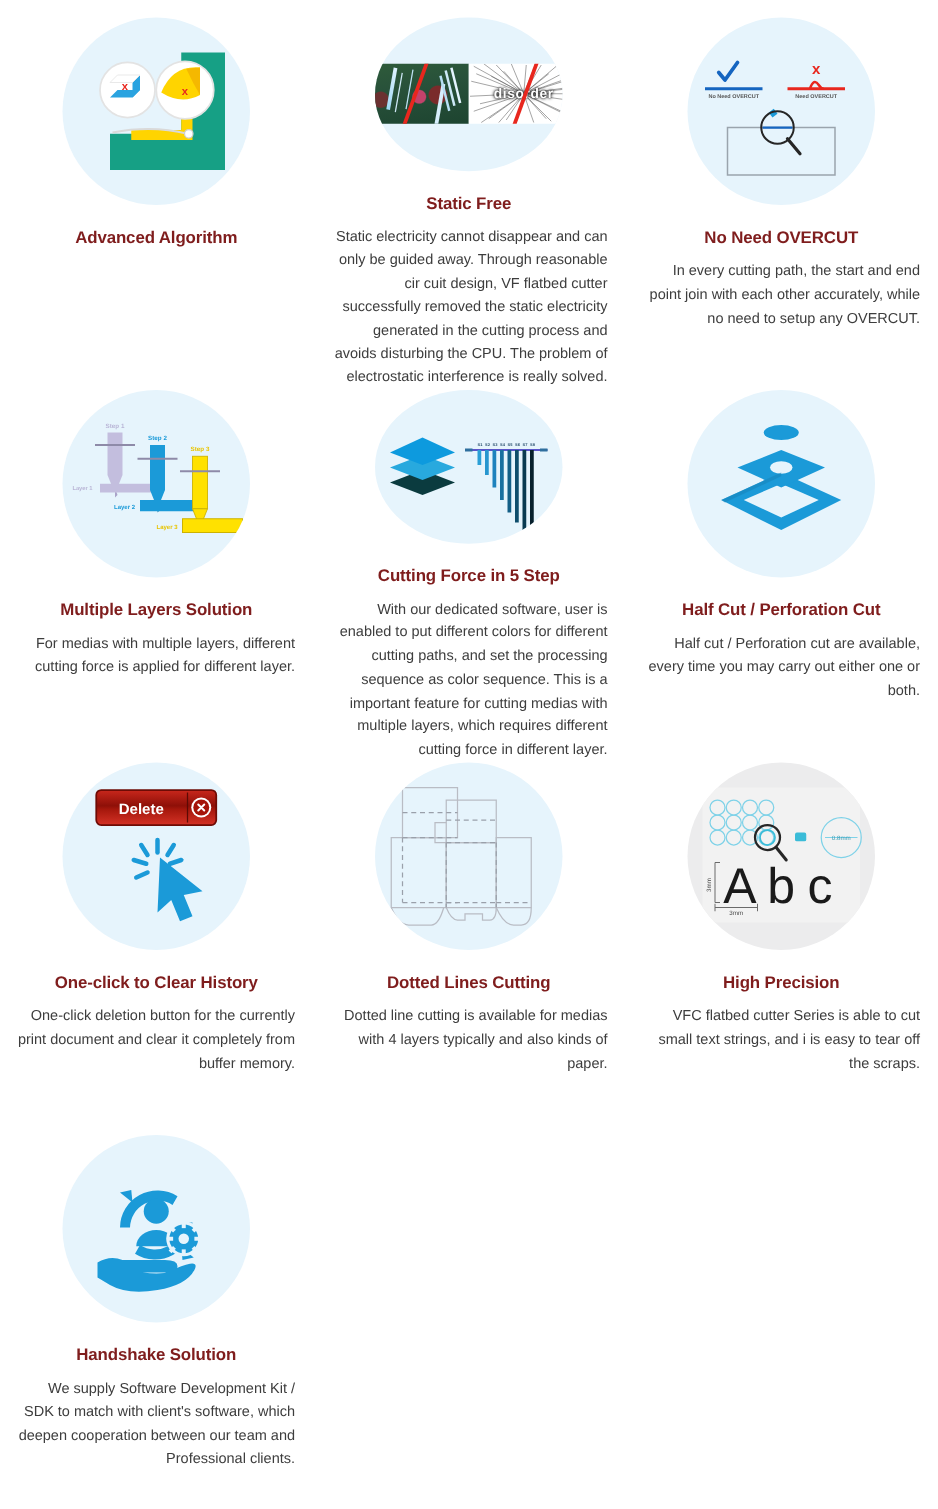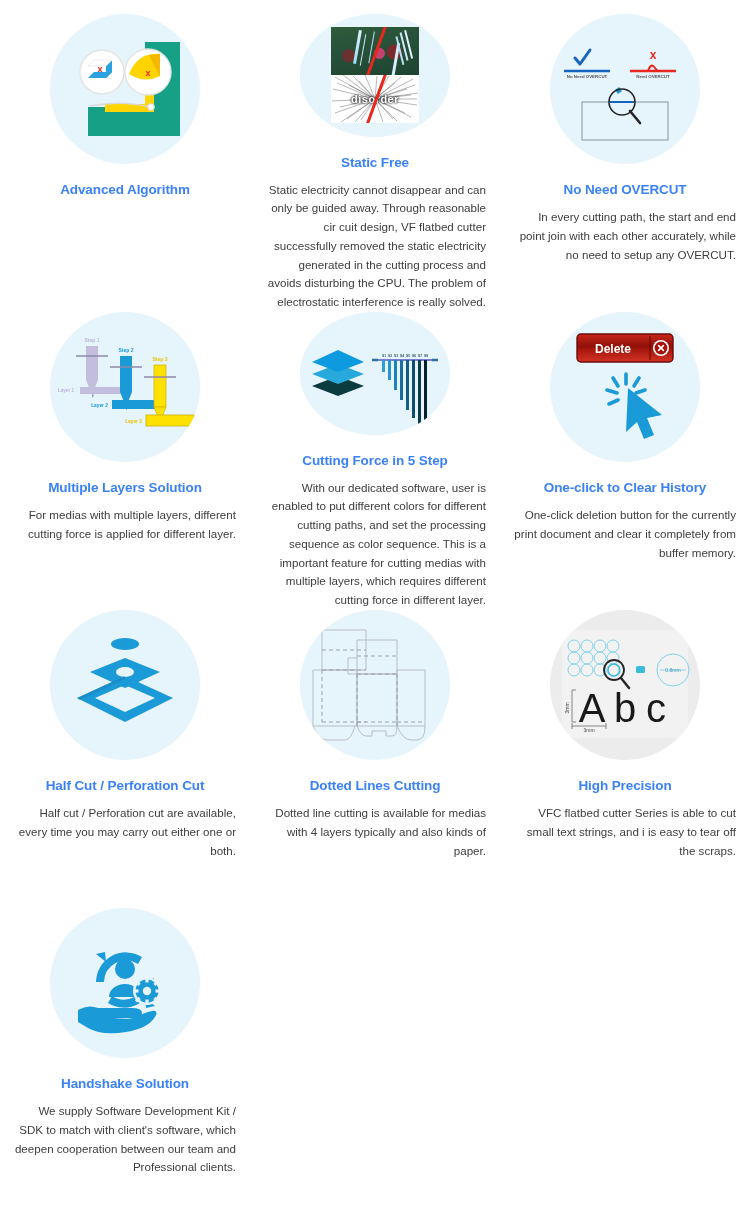--- a/index.html
+++ b/index.html
@@ -31,38 +31,38 @@
     background: #e6f4fc;
     display: flex;
     align-items: center;
     justify-content: center;
     margin-bottom: 18px;
     position: relative;
     overflow: hidden;
   }
   .icon-circle.grey { background: #ececed; }
   .feature-title {
-    color: #3b82f6;
+    color: #7f1d1d;
     font-size: 13.5px;
     font-weight: bold;
     text-align: center;
     margin-bottom: 11px;
     letter-spacing: -0.1px;
   }
   .feature-desc {
     color: #3d3d3d;
     font-size: 11.6px;
     line-height: 1.62;
     text-align: right;
     max-width: 230px;
   }
   .cell-wide .feature-desc { max-width: 250px; }
   .cell-empty { }
   
-  .static-wrap { display:flex; flex-direction:column; align-items:center; }
+  .static-wrap { display:flex; flex-direction:row; align-items:center; }
   .static-img { width: 88px; height: 48px; position: relative; overflow:hidden; }
   .pcb {
     background:
       radial-gradient(circle at 20% 60%, #6b3131 0 6px, transparent 7px),
       radial-gradient(circle at 55% 55%, #c4426b 0 5px, transparent 6px),
       radial-gradient(circle at 72% 52%, #7a2b2b 0 7px, transparent 8px),
       linear-gradient(170deg, #2f5c3a 0%, #28513a 40%, #1d4430 100%);
   }
   .pcb::before {
     content:""; position:absolute; left:28%; top:6%; width:3px; height:70%;
@@ -228,20 +228,35 @@
         </g>
       </svg>
     </div>
     <div class="feature-title">Cutting Force in 5 Step</div>
     <div class="feature-desc">With our dedicated software, user is enabled to put different colors for different cutting paths, and set the processing sequence as color sequence. This is a important feature for cutting medias with multiple layers, which requires different cutting force in different layer.</div>
   </div>
 
   <div class="feature-cell">
     <div class="icon-circle">
       <svg width="150" height="150" viewBox="0 0 150 150">
+        <ellipse cx="75" cy="34" rx="14" ry="6" fill="#1b9ad8"></ellipse>
+        <path d="M27 88 L75 66 L123 88 L75 112 Z" fill="#1b9ad8"></path>
+        <path d="M45 88 L75 75 L105 88 L75 102 Z" fill="#e6f4fc"></path>
+        <path d="M40 62 L75 48 L110 62 L75 78 Z" fill="#1b9ad8"></path>
+        <ellipse cx="75" cy="62" rx="9" ry="5" fill="#e6f4fc"></ellipse>
+        <path d="M27 88 L75 66 L75 69 L30 90 Z" fill="#1785bd" opacity=".6"></path>
+      </svg>
+    </div>
+    <div class="feature-title">Half Cut / Perforation Cut</div>
+    <div class="feature-desc">Half cut / Perforation cut are available, every time you may carry out either one or both.</div>
+  </div>
+
+  <div class="feature-cell">
+    <div class="icon-circle">
+      <svg width="150" height="150" viewBox="0 0 150 150">
         <defs>
           <linearGradient id="redbtn" x1="0" y1="0" x2="0" y2="1">
             <stop offset="0%" stop-color="#c9271c"></stop>
             <stop offset="45%" stop-color="#8e1008"></stop>
             <stop offset="55%" stop-color="#a5170c"></stop>
             <stop offset="100%" stop-color="#d43226"></stop>
           </linearGradient>
         </defs>
         <rect x="27" y="22" width="96" height="28" rx="4" fill="url(#redbtn)" stroke="#6e0b05" stroke-width="1.4"></rect>
         <line x1="100" y1="24" x2="100" y2="48" stroke="#5c0a05" stroke-width="1"></line>
@@ -257,35 +272,20 @@
           <line x1="95" y1="78" x2="86" y2="81"></line>
           <line x1="59" y1="92" x2="68" y2="88"></line>
         </g>
         <path d="M78 76 L112 103 L97 106 L104 123 L94 127 L87 110 L76 120 Z" fill="#1b9ad8"></path>
       </svg>
     </div>
     <div class="feature-title">One-click to Clear History</div>
     <div class="feature-desc">One-click deletion button for the currently print document and clear it completely from buffer memory.</div>
   </div>
 
-  <div class="feature-cell">
-    <div class="icon-circle">
-      <svg width="150" height="150" viewBox="0 0 150 150">
-        <ellipse cx="75" cy="34" rx="14" ry="6" fill="#1b9ad8"></ellipse>
-        <path d="M27 88 L75 66 L123 88 L75 112 Z" fill="#1b9ad8"></path>
-        <path d="M45 88 L75 75 L105 88 L75 102 Z" fill="#e6f4fc"></path>
-        <path d="M40 62 L75 48 L110 62 L75 78 Z" fill="#1b9ad8"></path>
-        <ellipse cx="75" cy="62" rx="9" ry="5" fill="#e6f4fc"></ellipse>
-        <path d="M27 88 L75 66 L75 69 L30 90 Z" fill="#1785bd" opacity=".6"></path>
-      </svg>
-    </div>
-    <div class="feature-title">Half Cut / Perforation Cut</div>
-    <div class="feature-desc">Half cut / Perforation cut are available, every time you may carry out either one or both.</div>
-  </div>
-
   <div class="feature-cell cell-wide">
     <div class="icon-circle">
       <svg width="150" height="150" viewBox="0 0 150 150">
         <g fill="none" stroke="#b9bcc4" stroke-width="1">
           <path d="M22 20 h44 v40 h-44 z"></path>
           <path d="M57 30 h40 v34 h-40 z"></path>
           <path d="M13 60 h44 v56 h-44 z"></path>
           <path d="M57 64 h40 v52 h-40 z"></path>
           <path d="M97 60 h28 v56 h-28 z"></path>
           <path d="M57 48 h-9 v16 h9"></path>

